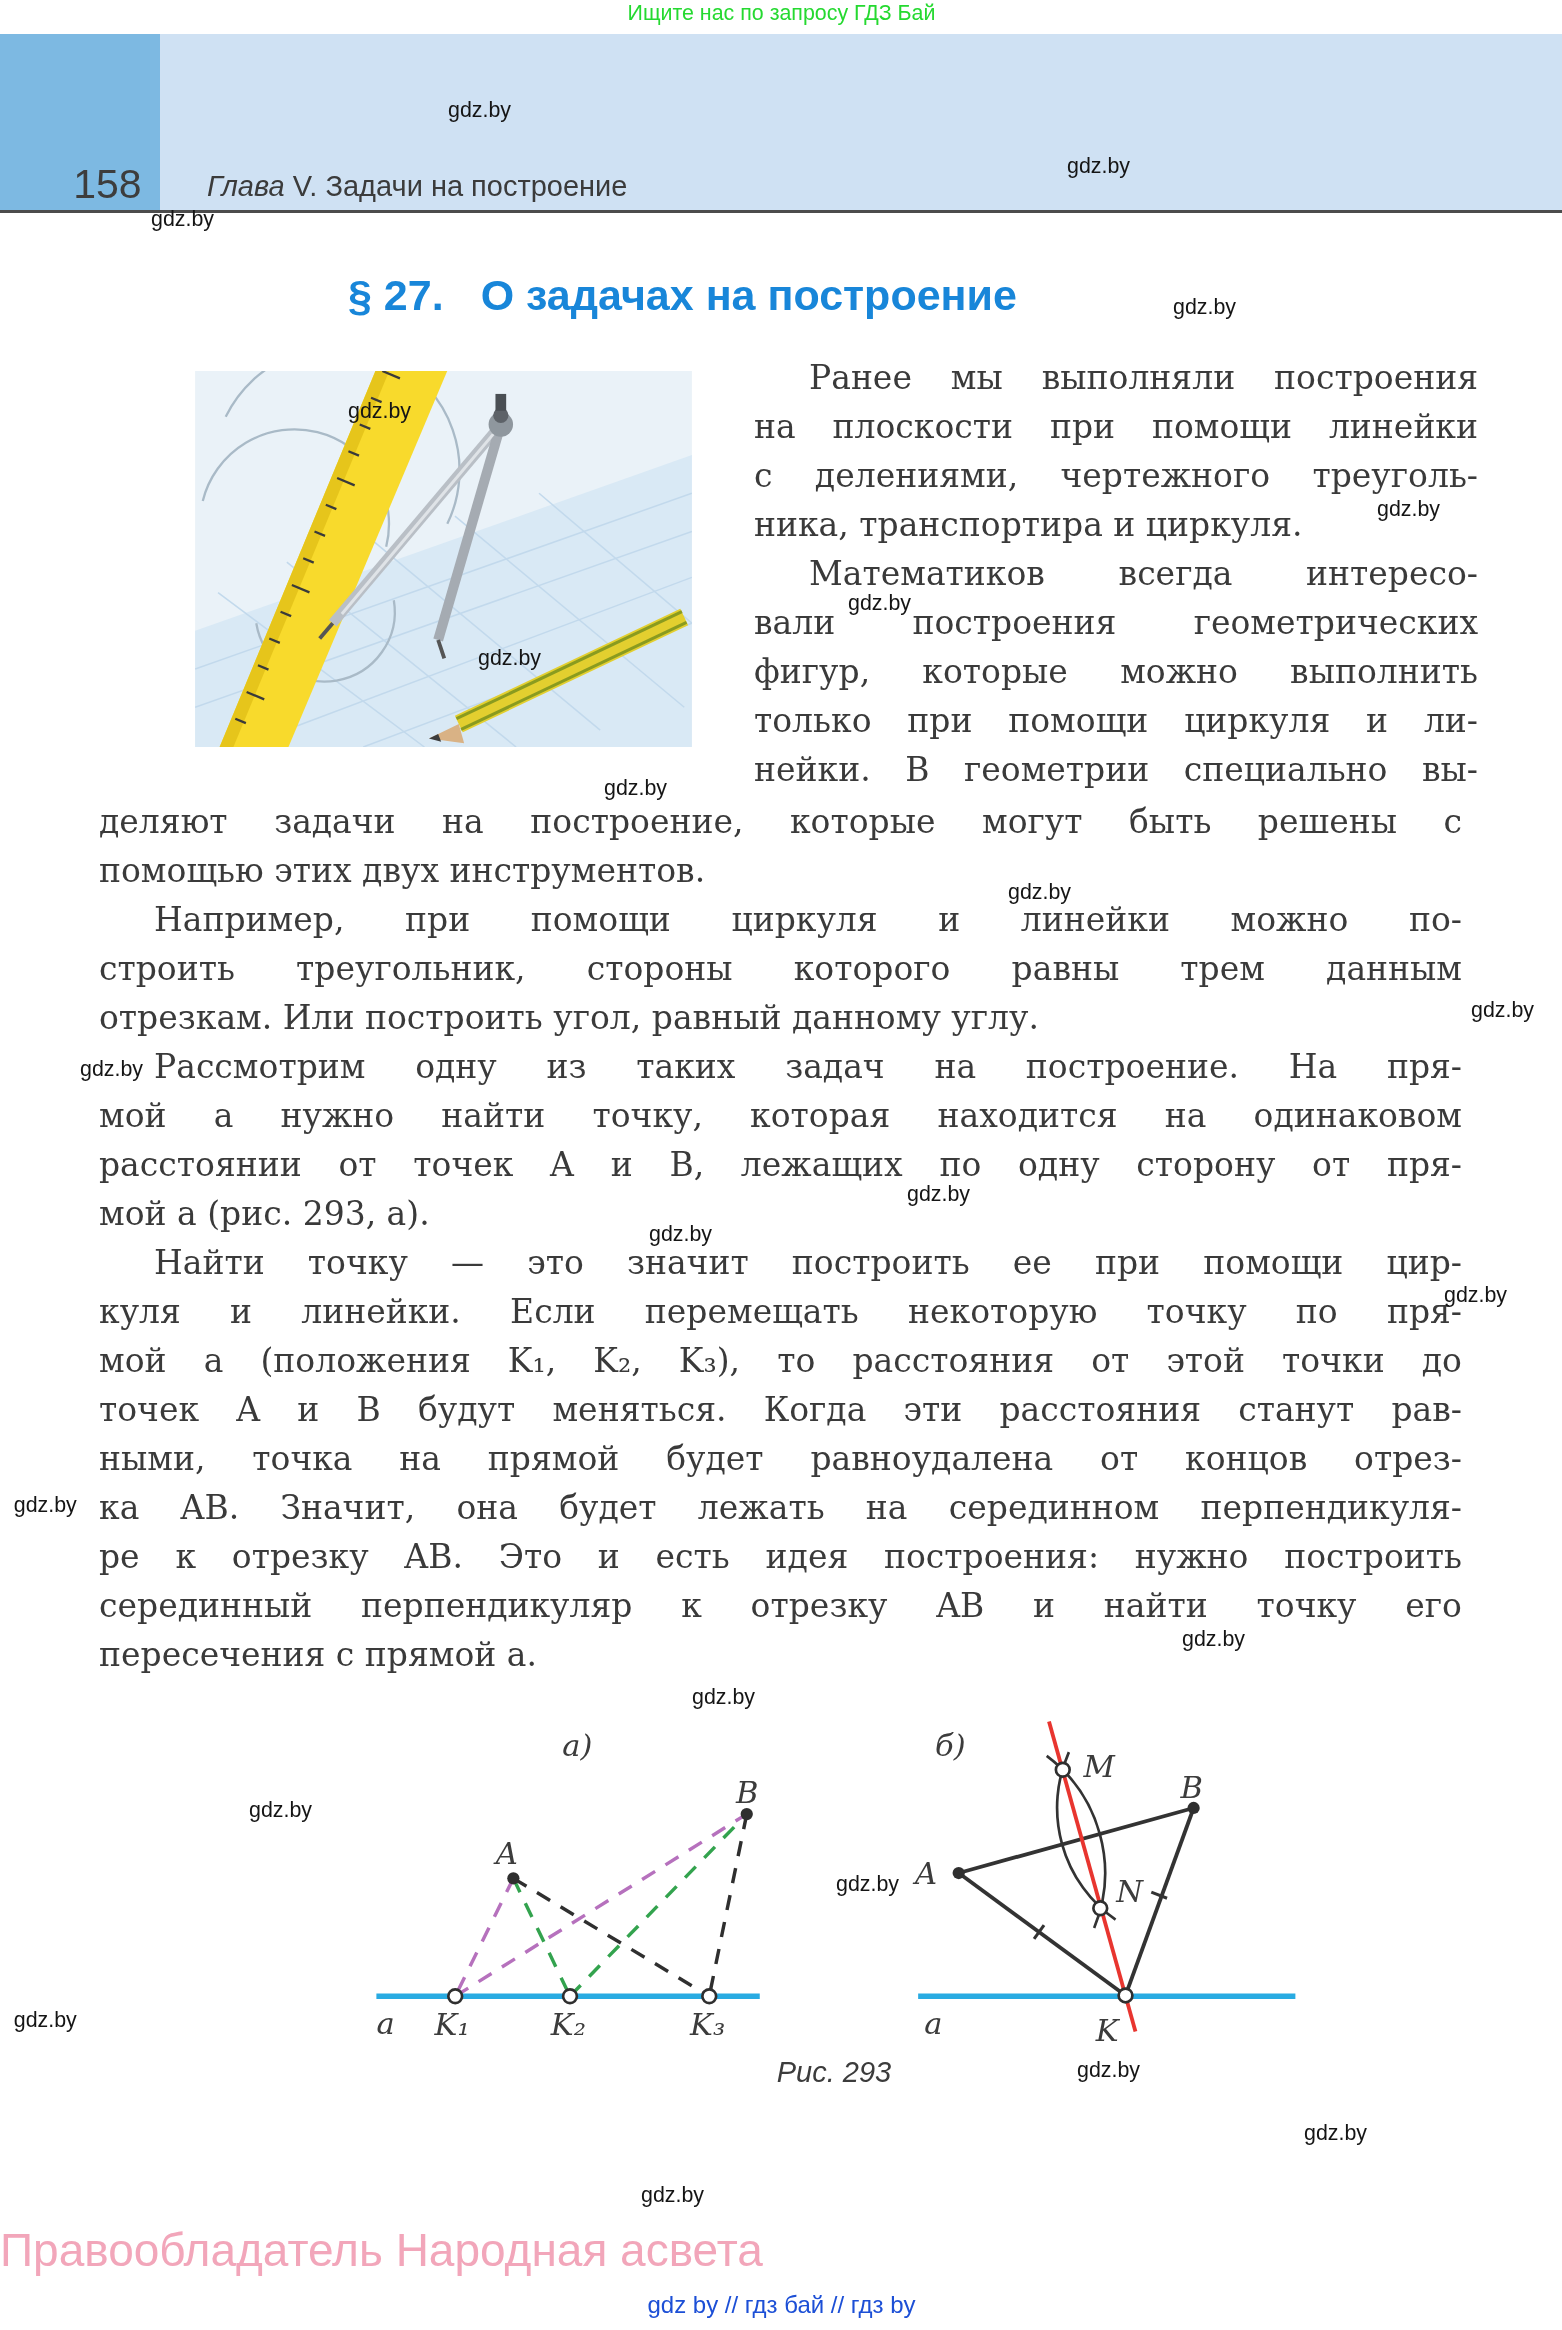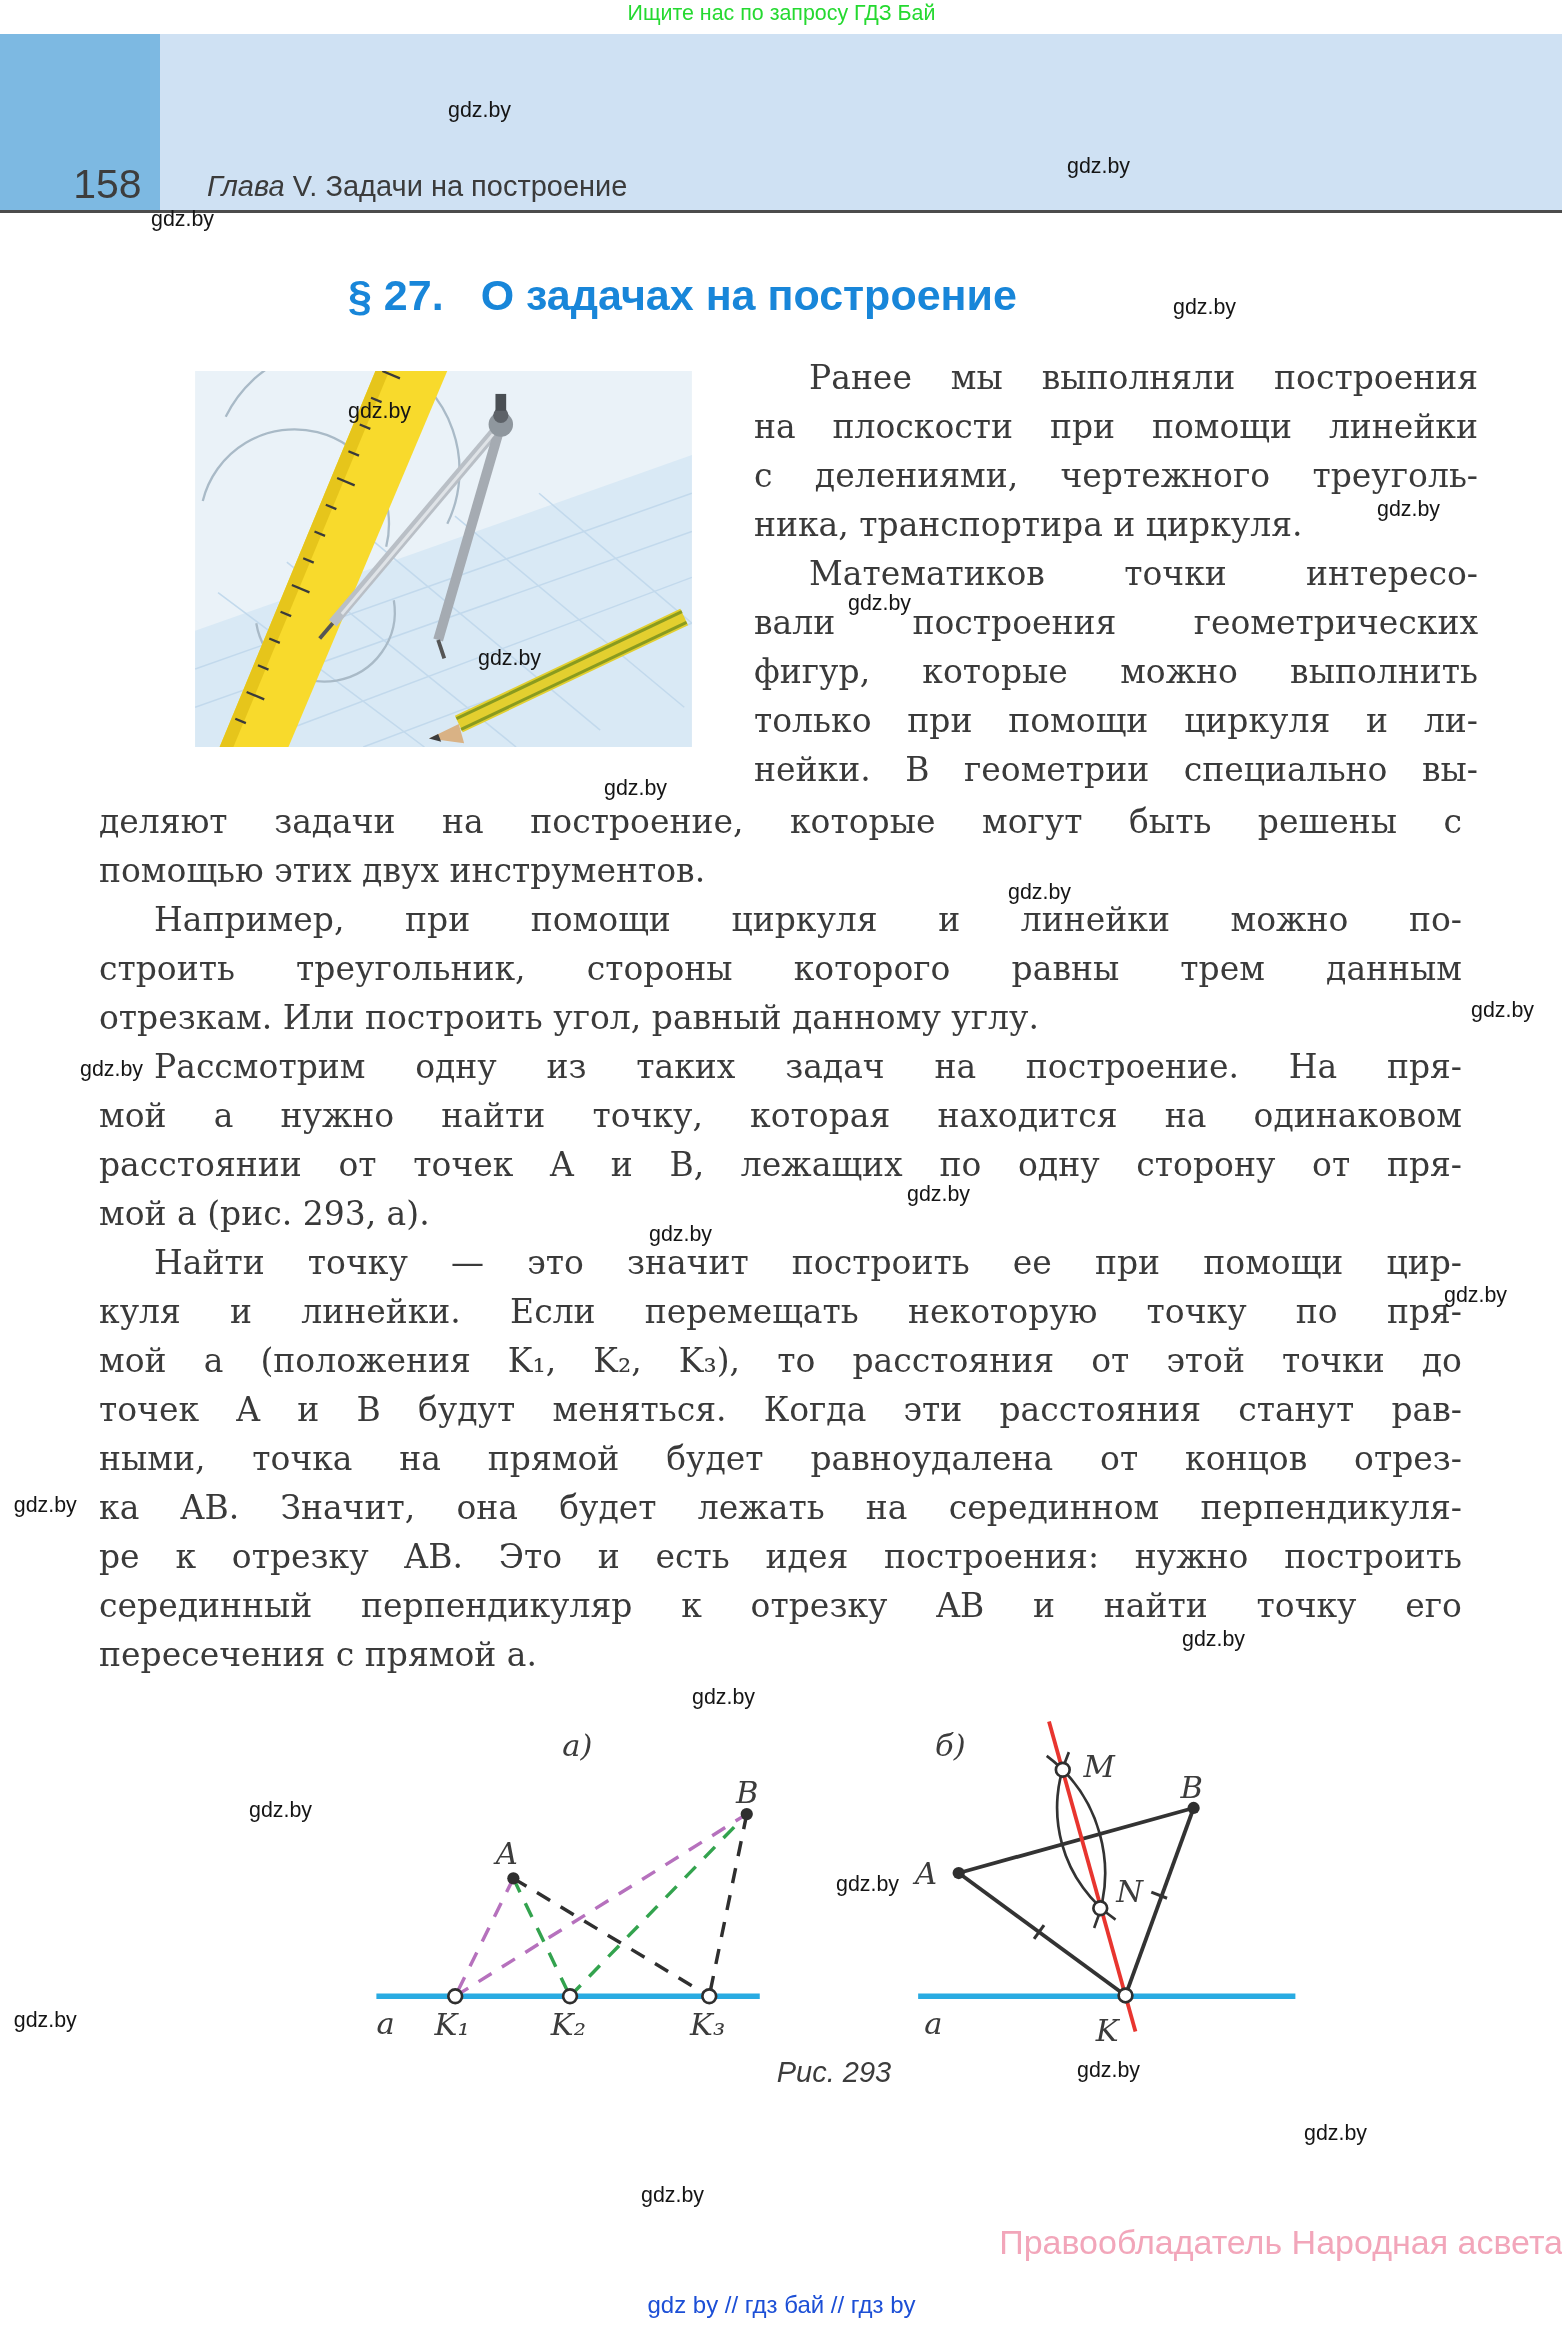--- a/index.html
+++ b/index.html
@@ -23,22 +23,22 @@
   .photo{position:absolute;left:195px;top:371px;width:497px;height:376px;}
   .col-lines{position:absolute;left:734px;top:353px;width:724px;margin-left:20px;}
   .full-lines{position:absolute;left:99px;top:797px;width:1363px;}
   .bline{font-size:33px;line-height:49px;color:#3a3a3a;text-align:justify;text-align-last:justify;}
   .bline.last{text-align-last:left;}
   .bline.indent{text-indent:55px;}
   .figures{position:absolute;left:306px;top:1706px;width:1033px;height:383px;}
   .flabel{font:italic 40px "DejaVu Serif",serif;fill:#3c3c3c;}
   .caption{position:absolute;left:719px;top:2056px;width:230px;text-align:center;
         font-family:"Liberation Sans",sans-serif;font-style:italic;font-size:29px;color:#3c3c3c;}
-  .copyright{position:absolute;top:2223px;left:0;width:100%;text-align:right;
-        font-family:"Liberation Sans",sans-serif;font-size:34px;color:#f2a6ba;}
+  .copyright{position:absolute;top:2223px;left:0;width:100%;text-align:left;
+        font-family:"Liberation Sans",sans-serif;font-size:46px;color:#f2a6ba;}
   .links{position:absolute;top:2291px;left:0;width:100%;text-align:center;
         font-family:"Liberation Sans",sans-serif;font-size:24px;color:#1c4fd6;}
 </style>
 </head>
 <body>
 
 <div class="page">
 
   <div class="promo">Ищите нас по запросу ГДЗ Бай</div>
 
@@ -110,21 +110,21 @@
       <polygon points="345,462 306,481 352,487" fill="#d9b285"></polygon>
       <polygon points="306,481 318,475 322,485" fill="#3d3d3d"></polygon>
     </g>
   </svg>
 
   <div class="col-lines" id="col-lines">
       <div class="bline indent">Ранее мы выполняли построения</div>
       <div class="bline">на плоскости при помощи линейки</div>
       <div class="bline">с делениями, чертежного треуголь-</div>
       <div class="bline last">ника, транспортира и циркуля.</div>
-      <div class="bline indent">Математиков точки интересо-</div>
+      <div class="bline indent">Математиков всегда интересо-</div>
       <div class="bline">вали построения геометрических</div>
       <div class="bline">фигур, которые можно выполнить</div>
       <div class="bline">только при помощи циркуля и ли-</div>
       <div class="bline">нейки. В геометрии специально вы-</div>
     </div>
   <div class="full-lines" id="full-lines">
       <div class="bline">деляют задачи на построение, которые могут быть решены с</div>
       <div class="bline last">помощью этих двух инструментов.</div>
       <div class="bline indent">Например, при помощи циркуля и линейки можно по-</div>
       <div class="bline">строить треугольник, стороны которого равны трем данным</div>

